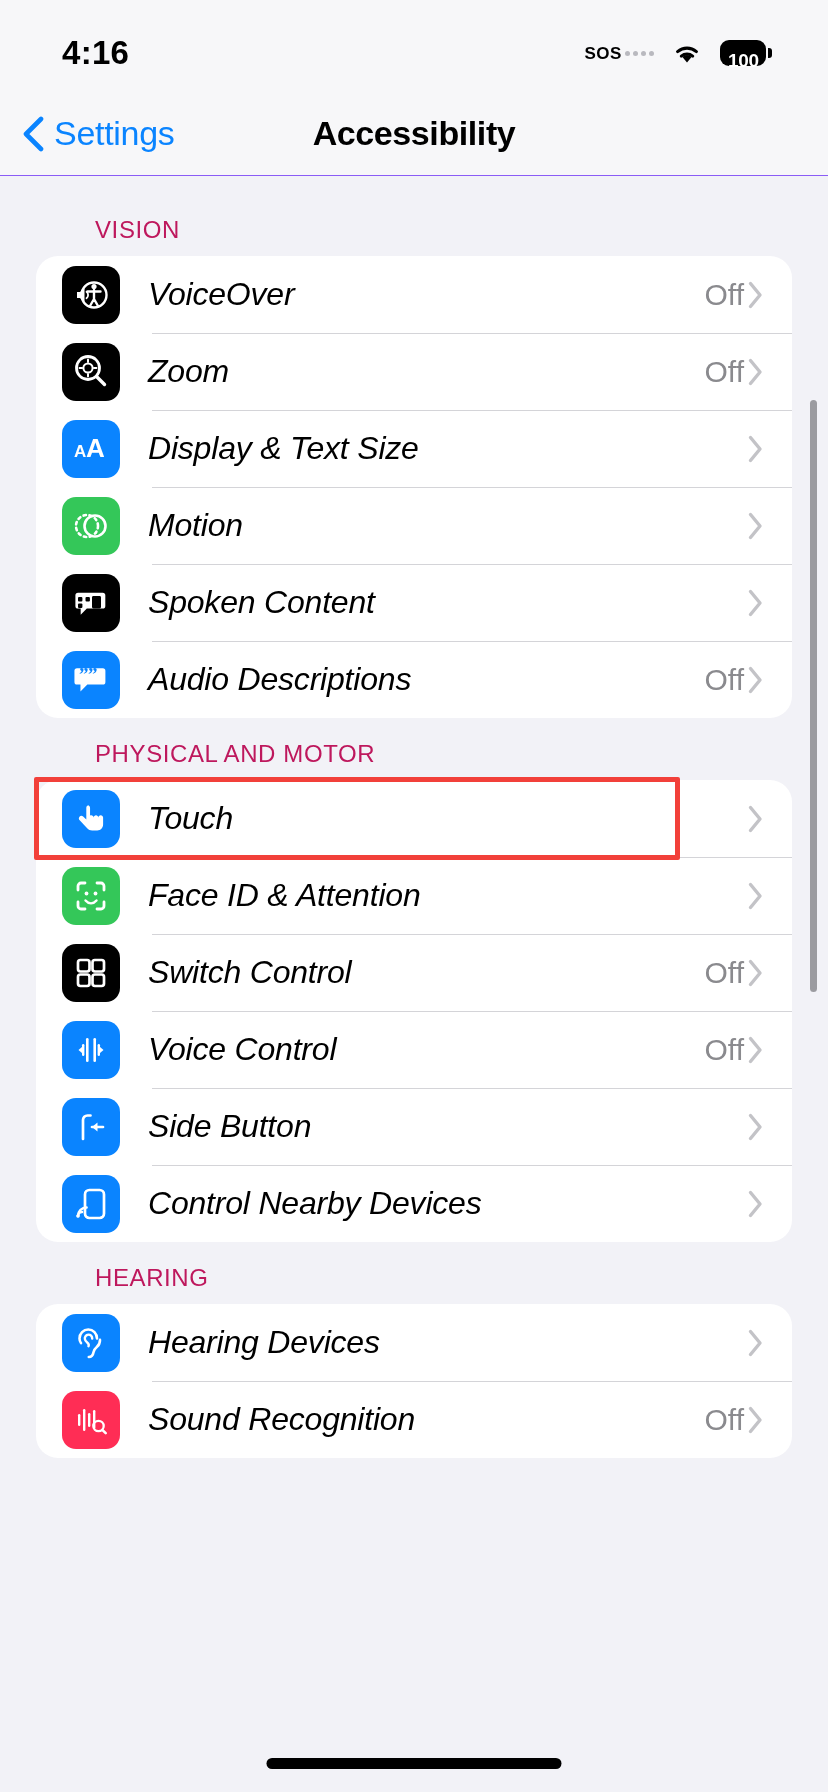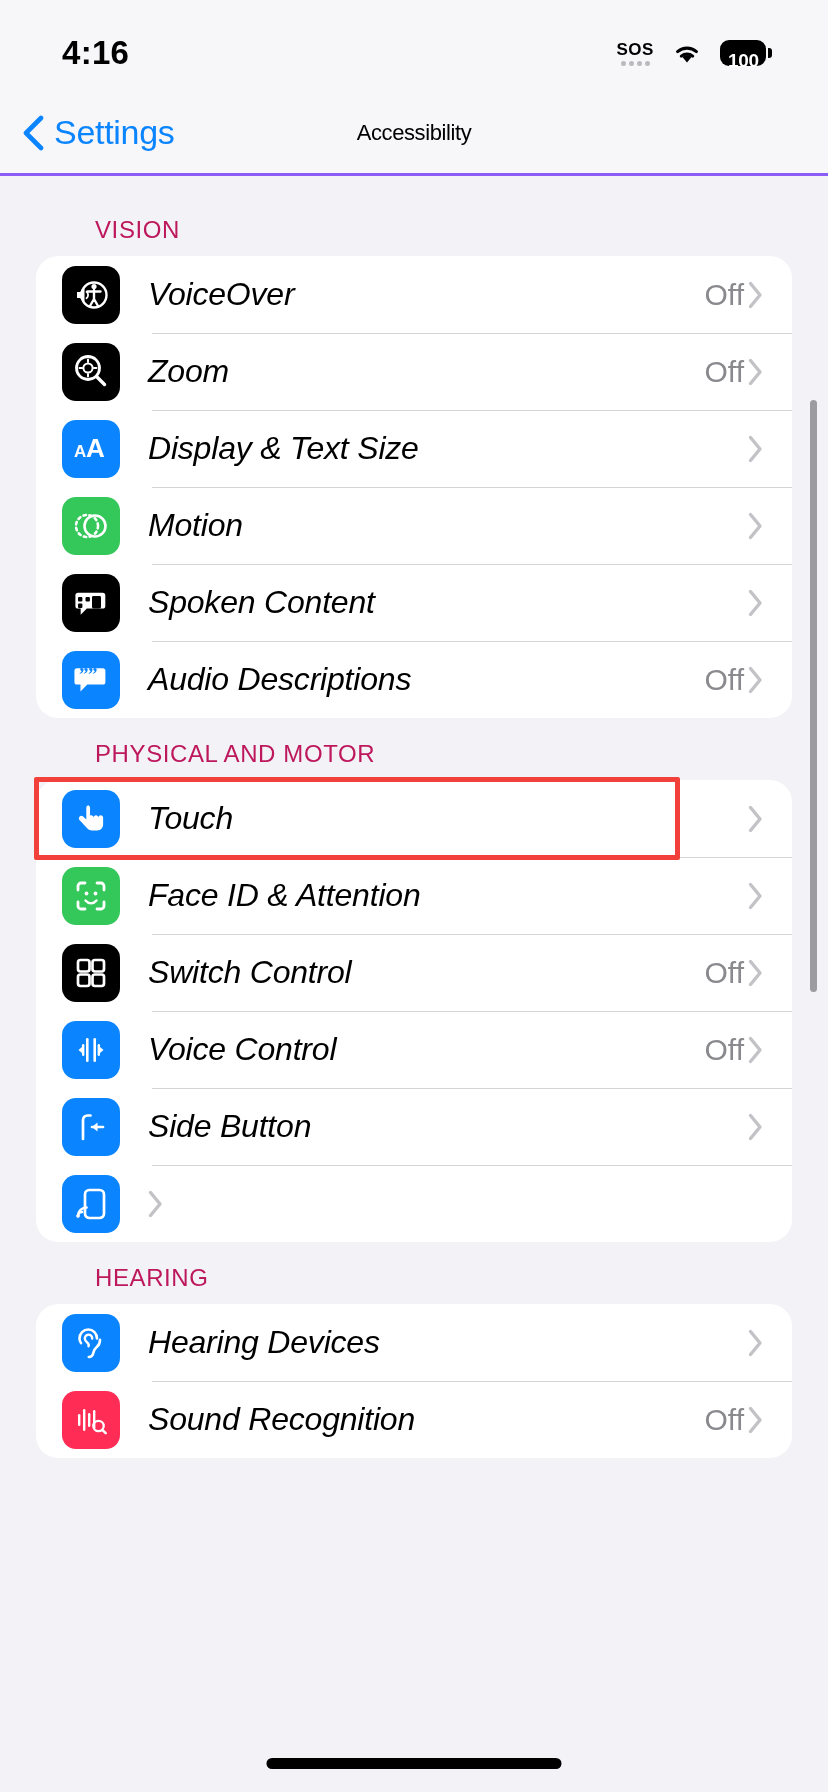--- a/index.html
+++ b/index.html
@@ -13,46 +13,46 @@
 
   
   .statusbar{
     position:relative; height:92px; width:100%;
     background:#f7f7f9;
     display:flex; align-items:center; justify-content:space-between;
     padding:0 56px 0 62px;
   }
   .sb-time{ font-size:33px; font-weight:700; color:#000; letter-spacing:.3px; padding-top:14px;}
   .sb-right{ display:flex; align-items:center; gap:17px; padding-top:14px;}
-  .sos-wrap{ display:flex; flex-direction:column; align-items:center; gap:3px;}
+  .sos-wrap{ display:flex; flex-direction:row; align-items:center; gap:3px;}
   .sos-text{ font-size:17px; font-weight:800; color:#000; letter-spacing:.5px; line-height:1;}
   .sos-dots{ display:flex; gap:3px; }
   .sos-dots i{ width:5px; height:5px; background:#b9b9bf; border-radius:50%; display:block;}
   .wifi{ position:relative; width:32px; height:24px;}
   .battery{
     background:#000; color:#fff; border-radius:9px;
     font-size:19px; font-weight:700; padding:18px 7px 3px 8px;
     line-height:1; letter-spacing:-0.2px;
     display:flex; align-items:center; height:26px;
   }
   .batt-nub{ width:4px; height:10px; background:#000; border-radius:0 3px 3px 0; margin-left:2px;}
 
   
   .navbar{
     position:relative; height:84px; width:100%;
     background:#f7f7f9;
     display:flex; align-items:center;
-    border-bottom:3px solid #8b5cf6;
+    border-bottom:1px solid #8b5cf6;
   }
   .back-btn{ display:flex; align-items:center; gap:10px; padding-left:22px; cursor:pointer;}
   .chev-back{ width:22px; height:36px; }
   .back-label{ font-size:34px; color:#0a84ff; letter-spacing:-0.3px;}
   .nav-title{
     position:absolute; left:0; right:0; text-align:center;
-    font-size:22px; font-weight:400; color:#000; pointer-events:none;
+    font-size:34px; font-weight:700; color:#000; pointer-events:none;
     letter-spacing:-0.4px;
   }
 
   
   .content{ position:relative; width:100%; height:1616px; background:#f2f2f7; padding-top:18px;}
   .section-header{
     font-size:24px; color:#be185d; letter-spacing:.6px;
     padding:22px 0 12px 95px; text-transform:uppercase;
   }
   .group{
@@ -315,20 +315,21 @@
           <div class="ic" style="background: rgb(10, 132, 255);">
             <svg width="40" height="40" viewBox="0 0 40 40">
       <rect x="14" y="6" width="19" height="28" rx="4.4" stroke="#fff" stroke-width="2.7" fill="none"></rect>
       <g stroke="#fff" fill="none" stroke-linecap="round">
         <path d="M7 32a8.6 8.6 0 0 1 8.6-8.6" stroke-width="2.5"></path>
         <path d="M7 32a4 4 0 0 1 4-4" stroke-width="2.5"></path>
       </g>
       <circle cx="7" cy="32" r="1.8" fill="#fff"></circle>
     </svg>
           </div>
+          <div class="row-label">Control Nearby Devices</div>
           <div class="chev"><svg width="16" height="28" viewBox="0 0 16 28">
     <path d="M2.5 2.5L12 14l-9.5 11.5" stroke="#c3c3c7" stroke-width="3.4" fill="none" stroke-linecap="round" stroke-linejoin="round"></path>
   </svg></div>
         </div>
       </div>
       <div class="section-header">HEARING</div>
       <div class="group">
         <div class="row">
           <div class="ic" style="background: rgb(10, 132, 255);">
             <svg width="40" height="40" viewBox="0 0 40 40">

